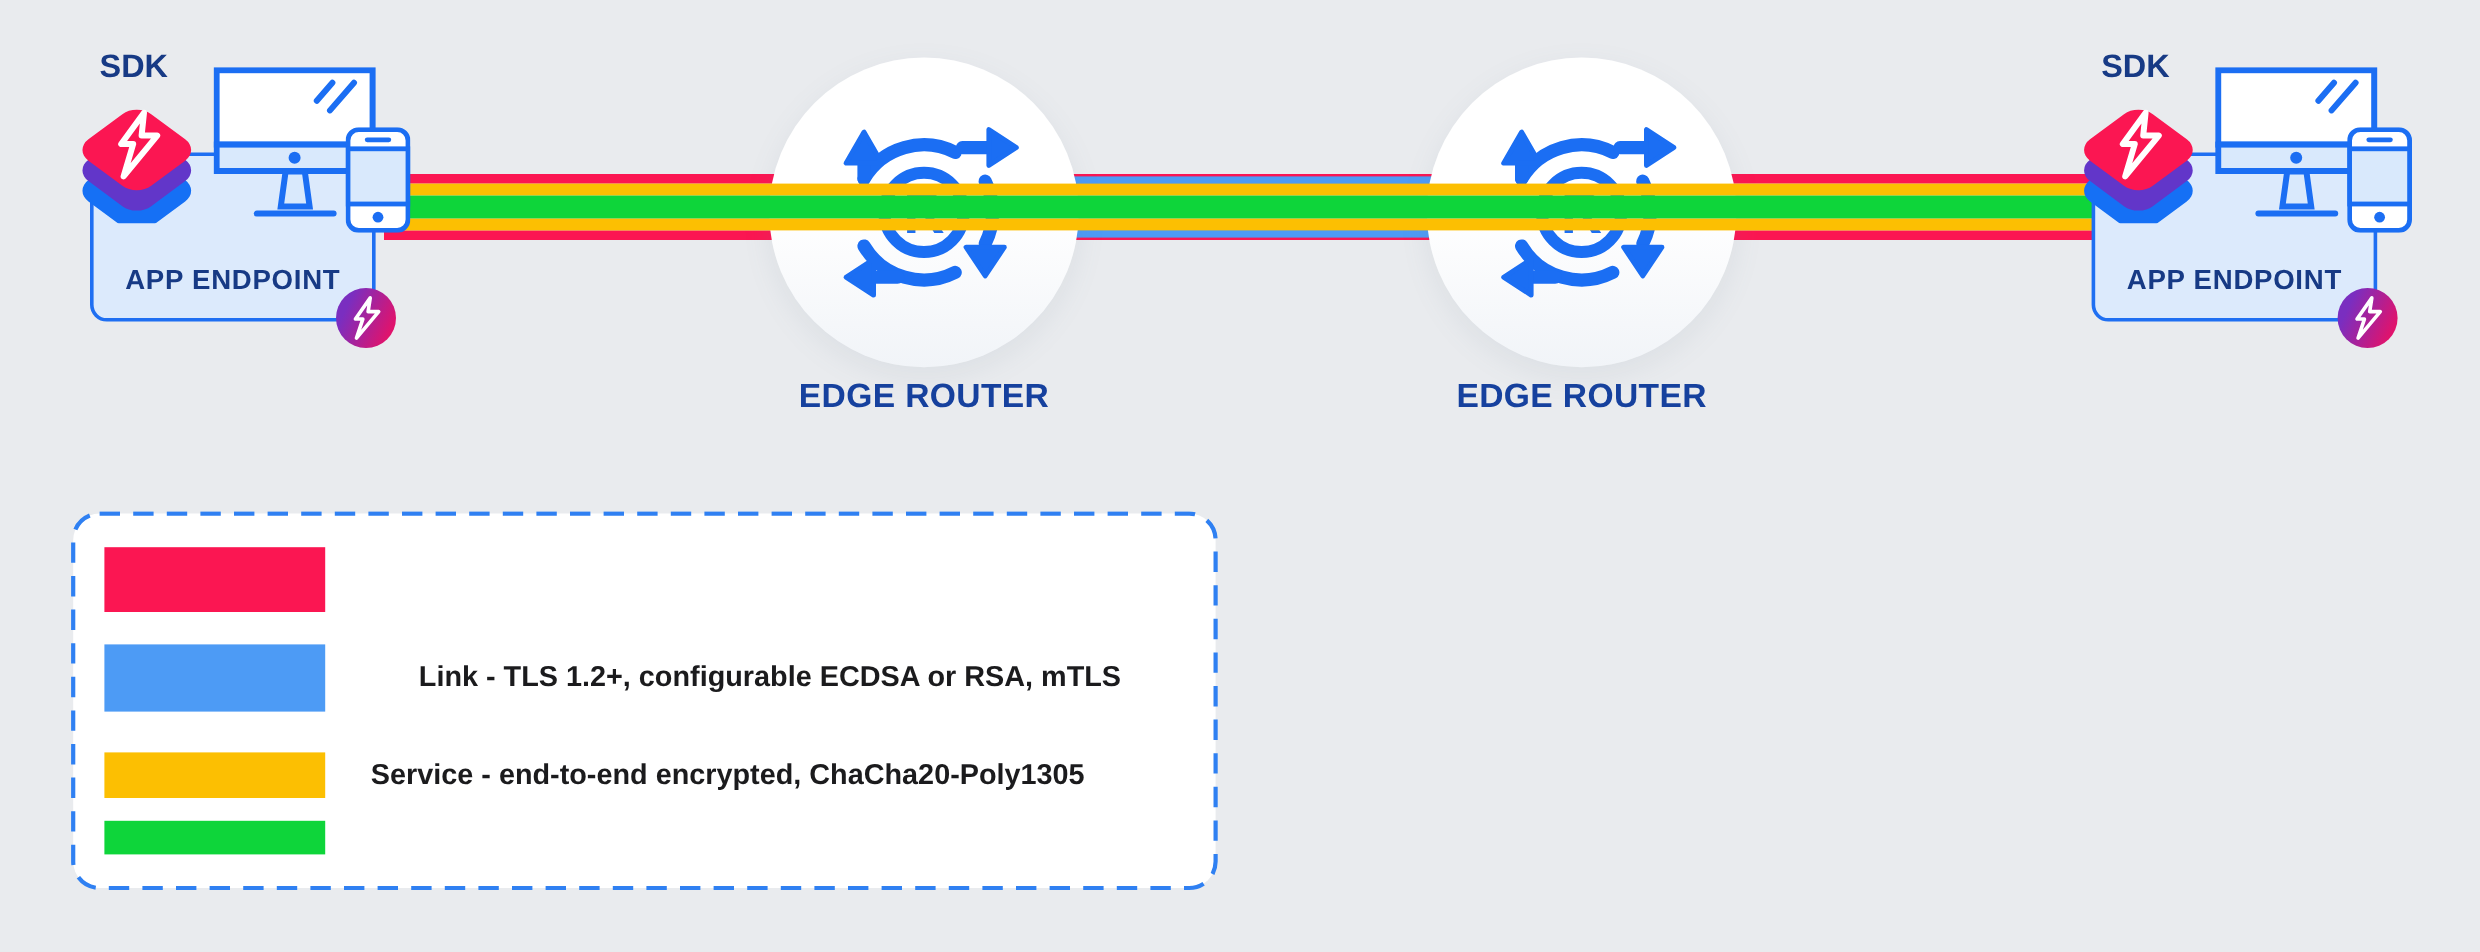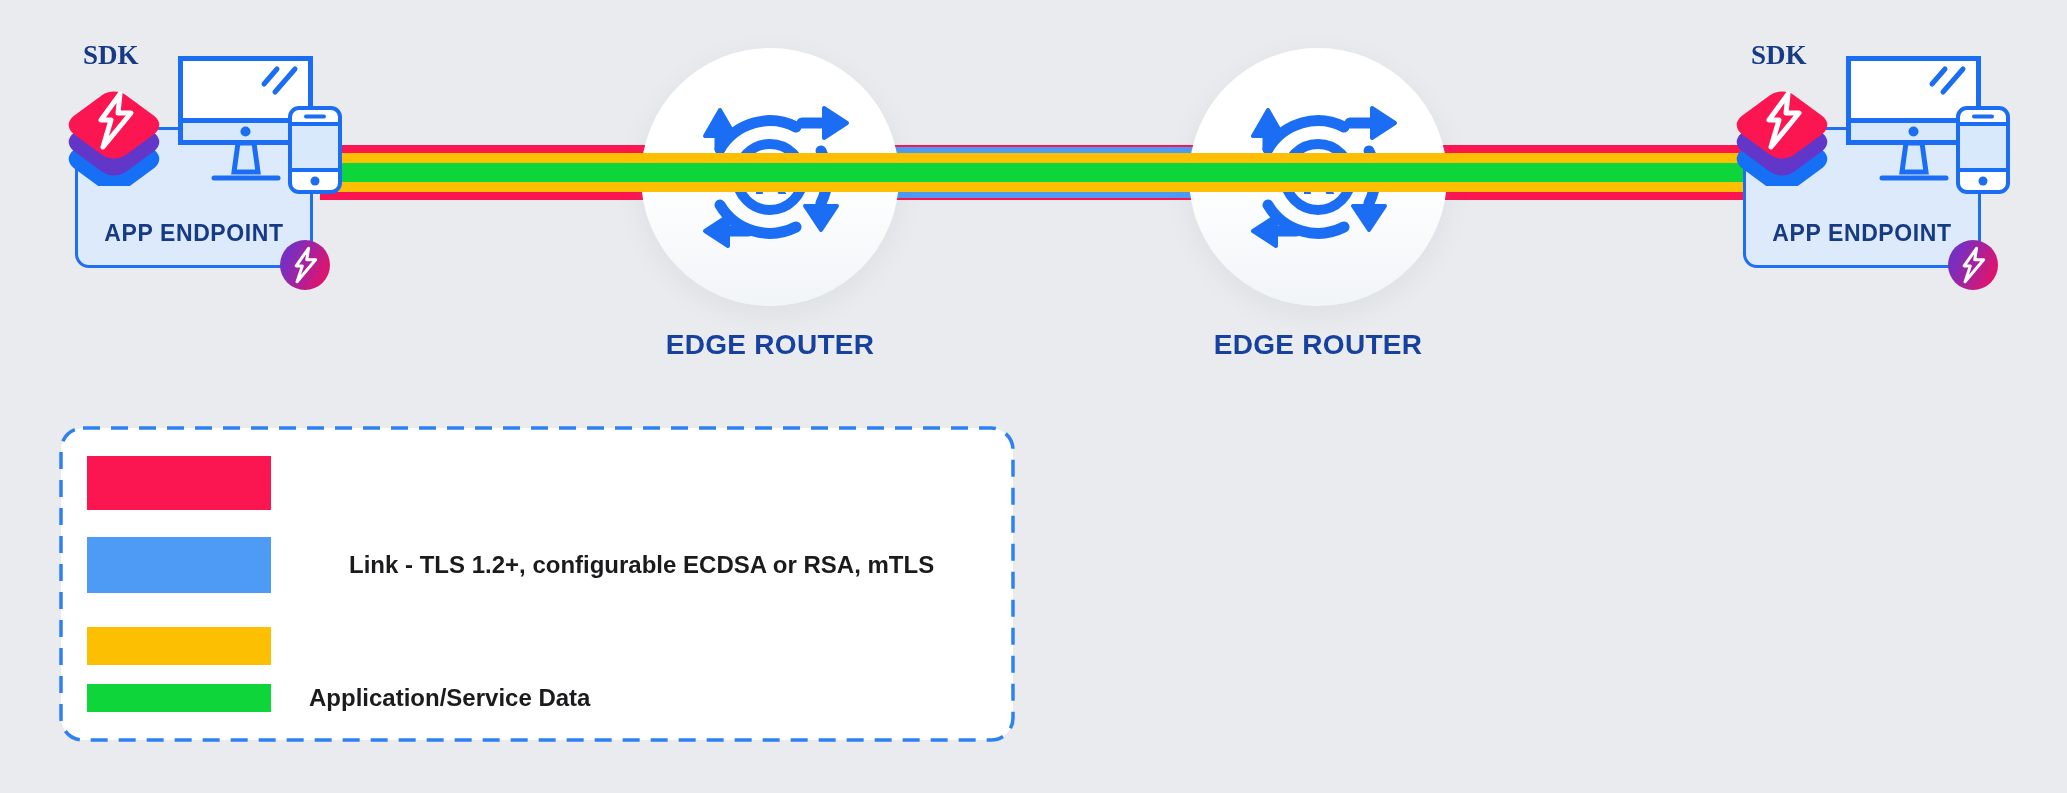--- a/index.html
+++ b/index.html
@@ -15,32 +15,32 @@
   .stripe.yellow{left:320px;width:1440px;height:10px;z-index:6;}
   .stripe.yellow.top{top:153px;} .stripe.yellow.bot{top:182px;}
   .stripe.green{left:320px;width:1440px;height:19px;top:163px;z-index:6;}
 
   
   .router-circle{position:absolute;top:48px;width:258px;height:258px;border-radius:50%;
     background:linear-gradient(180deg,#ffffff 50%,#f1f4f8 100%);
     box-shadow:0 8px 24px rgba(110,125,150,.10);z-index:4;
     display:flex;align-items:center;justify-content:center;}
   .router-circle.left{left:641px;} .router-circle.right{left:1189px;}
-  .router-label{position:absolute;top:329px;width:258px;text-align:center;
+  .router-label{position:absolute;top:314px;width:258px;text-align:center;
     font-size:28px;font-weight:700;letter-spacing:.3px;color:#16419E;z-index:3;}
   .router-label.left{left:641px;} .router-label.right{left:1189px;}
 
   
   .endpoint{position:absolute;top:36px;width:300px;height:270px;z-index:10;}
   .endpoint.left{left:55px;} .endpoint.right{left:1723px;}
   .ep-box{position:absolute;left:20px;top:91px;width:238px;height:141px;box-sizing:border-box;
     background:#DCEAFC;border:3px solid #1F6FF2;border-radius:14px;}
   .ep-label{position:absolute;left:20px;top:184px;width:238px;text-align:center;
     font-size:23px;font-weight:700;letter-spacing:.6px;color:#173A85;}
-  .sdk-label{position:absolute;left:28px;top:4px;font-size:27px;font-weight:700;color:#173A85;font-family:Liberation Serif, serif;}
+  .sdk-label{position:absolute;left:28px;top:4px;font-size:27px;font-weight:700;color:#173A85;}
   .sdk-stack{position:absolute;left:2px;top:32px;width:115px;height:118px;}
   .monitor{position:absolute;left:123px;top:20px;width:140px;height:132px;}
   .phone{position:absolute;left:233px;top:70px;width:54px;height:88px;}
   .badge{position:absolute;left:225px;top:204px;width:50px;height:50px;border-radius:50%;
     background:linear-gradient(115deg,#7A2EC0 22%,#E0136C 85%);
     display:flex;align-items:center;justify-content:center;z-index:11;}
 
   
   .legend{position:absolute;left:59px;top:426px;width:956px;height:316px;z-index:20;}
   .legend-frame{position:absolute;inset:0;}
@@ -190,17 +190,17 @@
   </div>
 
   <div class="legend">
     <svg class="legend-frame" width="956" height="316" viewBox="0 0 956 316">
       <rect x="2" y="2" width="952" height="312" rx="22" fill="#ffffff" stroke="#2F80F2" stroke-width="3.5" stroke-dasharray="17 11"></rect>
     </svg>
     <div class="legend-swatch sw1" style="background-color: rgb(251, 22, 82);"></div>
     <div class="legend-swatch sw2" style="background-color: rgb(77, 155, 245);"></div>
     <div class="legend-text tx2">Link - TLS 1.2+, configurable ECDSA or RSA, mTLS</div>
     <div class="legend-swatch sw3" style="background-color: rgb(252, 191, 2);"></div>
+    <div class="legend-text tx3">Service - end-to-end encrypted, ChaCha20-Poly1305</div>
     <div class="legend-swatch sw4" style="background-color: rgb(14, 213, 58);"></div>
-    <div class="legend-text tx4">Application/Service Data</div>
   </div>
 
 </div>
 
 </body></html>

